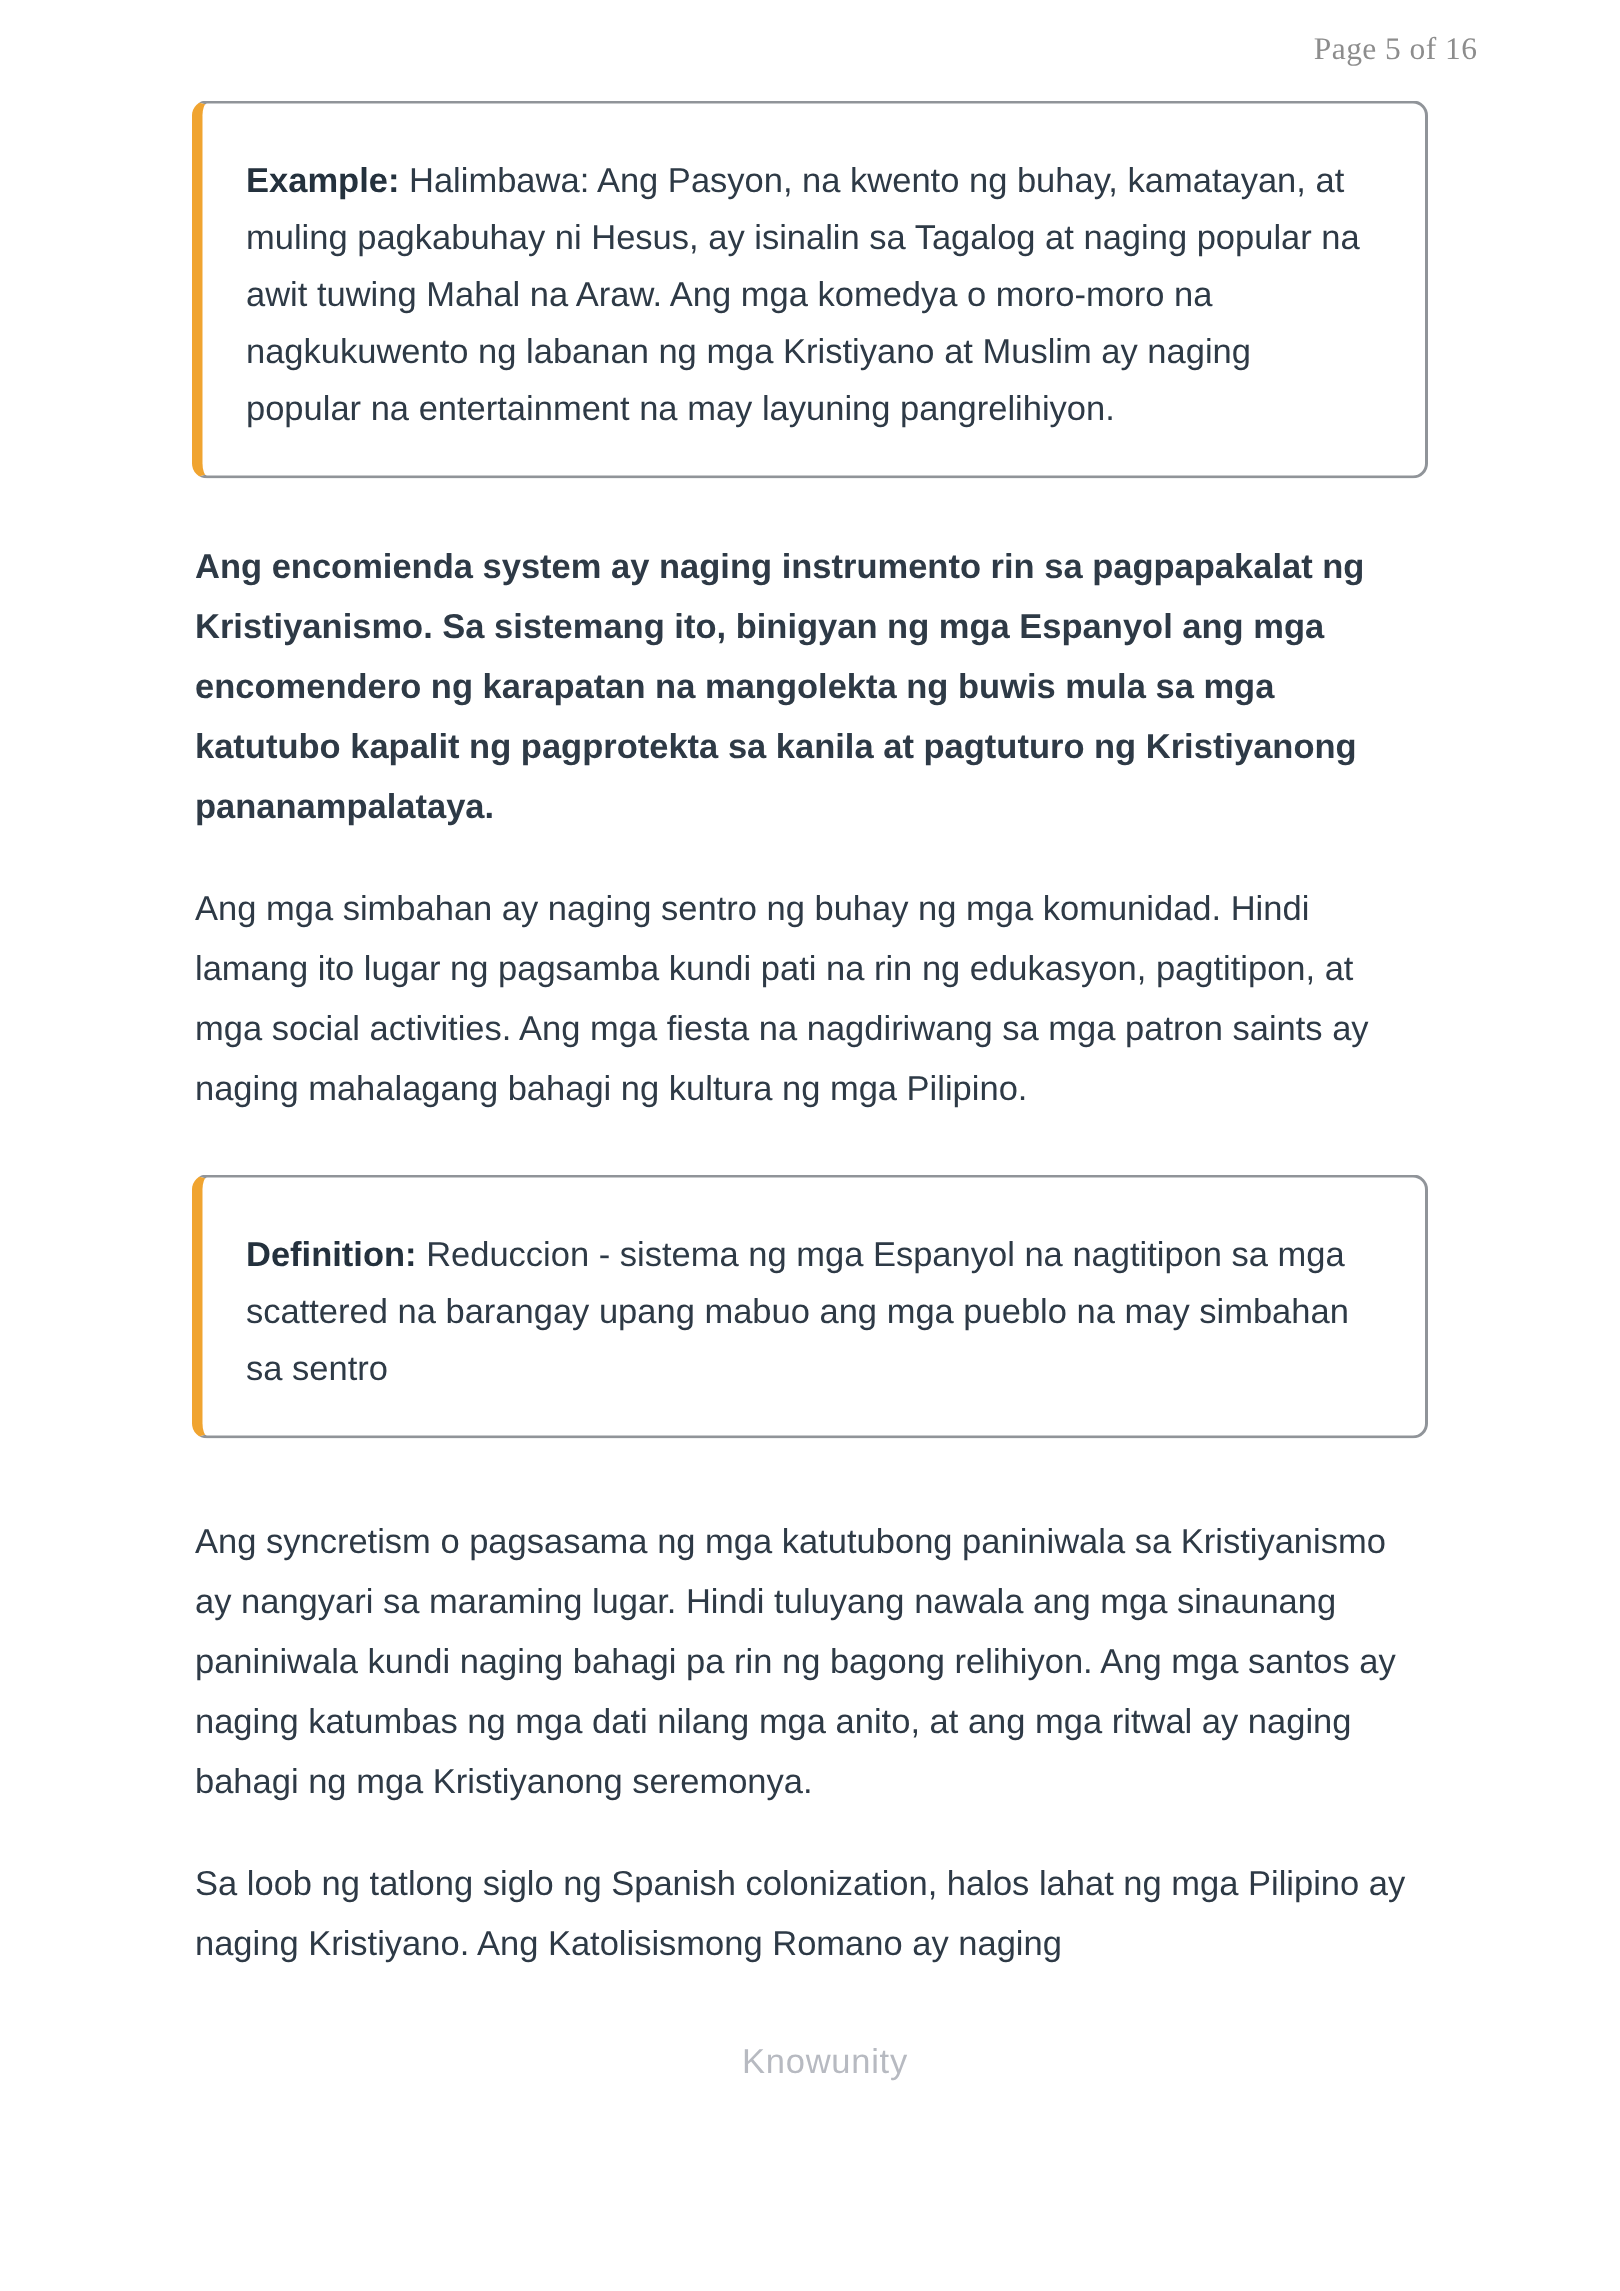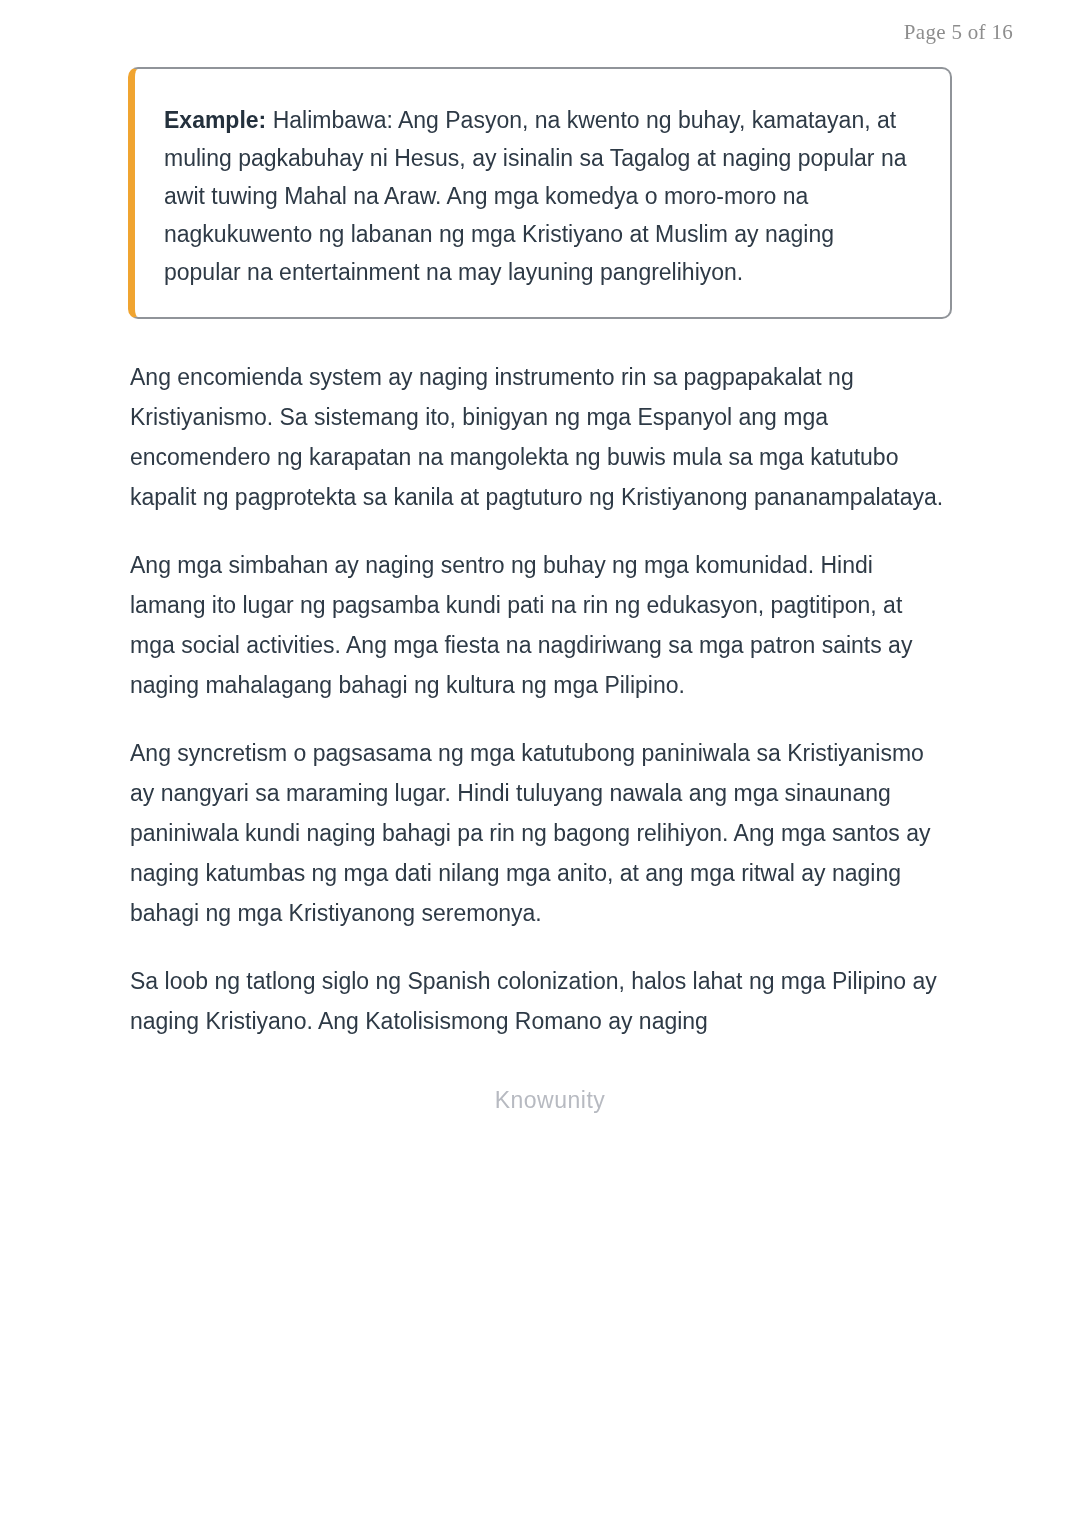--- a/index.html
+++ b/index.html
@@ -11,21 +11,21 @@
     position: relative;
     width: 1080px;
     height: 1527px;
     background: #ffffff;
     overflow: hidden;
     font-family: "Liberation Sans", "DejaVu Sans", sans-serif;
     color: #2E3A46;
   }
   .page-header {
     padding-top: 20px;
-    padding-right: 67px;
+    padding-right: 95px;
     text-align: right;
     height: 26px;
   }
   .page-number {
     font-family: "Liberation Serif", "DejaVu Serif", serif;
     font-size: 21px;
     color: #8D8D8D;
     letter-spacing: 0.3px;
   }
   .content {
@@ -48,21 +48,21 @@
     font-weight: 700;
     color: #24313D;
   }
   .body-paragraph {
     margin: 0 0 28px 2px;
     width: 822px;
     font-size: 23px;
     line-height: 40px;
     color: #2E3A46;
   }
-  .body-paragraph.first-after-box { margin-top: 38px; }
+  .body-paragraph.first-after-box { margin-top: 38px; font-weight: bold; }
   .page-footer {
     margin-top: 46px;
     text-align: center;
     padding-left: 20px;
   }
   .footer-brand {
     font-size: 23px;
     color: #B7BAC1;
     letter-spacing: 0.5px;
   }
@@ -80,20 +80,24 @@
 
     <div class="callout callout-example">
       <span class="label">Example:</span>
       <span>Halimbawa: Ang Pasyon, na kwento ng buhay, kamatayan, at muling pagkabuhay ni Hesus, ay isinalin sa Tagalog at naging popular na awit tuwing Mahal na Araw. Ang mga komedya o moro-moro na nagkukuwento ng labanan ng mga Kristiyano at Muslim ay naging popular na entertainment na may layuning pangrelihiyon.</span>
     </div>
 
     <p class="body-paragraph first-after-box">Ang encomienda system ay naging instrumento rin sa pagpapakalat ng Kristiyanismo. Sa sistemang ito, binigyan ng mga Espanyol ang mga encomendero ng karapatan na mangolekta ng buwis mula sa mga katutubo kapalit ng pagprotekta sa kanila at pagtuturo ng Kristiyanong pananampalataya.</p>
 
     <p class="body-paragraph">Ang mga simbahan ay naging sentro ng buhay ng mga komunidad. Hindi lamang ito lugar ng pagsamba kundi pati na rin ng edukasyon, pagtitipon, at mga social activities. Ang mga fiesta na nagdiriwang sa mga patron saints ay naging mahalagang bahagi ng kultura ng mga Pilipino.</p>
 
+    <div class="callout callout-definition">
+      <span class="label">Definition:</span>
+      <span>Reduccion - sistema ng mga Espanyol na nagtitipon sa mga scattered na barangay upang mabuo ang mga pueblo na may simbahan sa sentro</span>
+    </div>
 
     <p class="body-paragraph">Ang syncretism o pagsasama ng mga katutubong paniniwala sa Kristiyanismo ay nangyari sa maraming lugar. Hindi tuluyang nawala ang mga sinaunang paniniwala kundi naging bahagi pa rin ng bagong relihiyon. Ang mga santos ay naging katumbas ng mga dati nilang mga anito, at ang mga ritwal ay naging bahagi ng mga Kristiyanong seremonya.</p>
 
     <p class="body-paragraph">Sa loob ng tatlong siglo ng Spanish colonization, halos lahat ng mga Pilipino ay naging Kristiyano. Ang Katolisismong Romano ay naging</p>
 
   </div>
 
   <div class="page-footer">
     <span class="footer-brand">Knowunity</span>
   </div>

